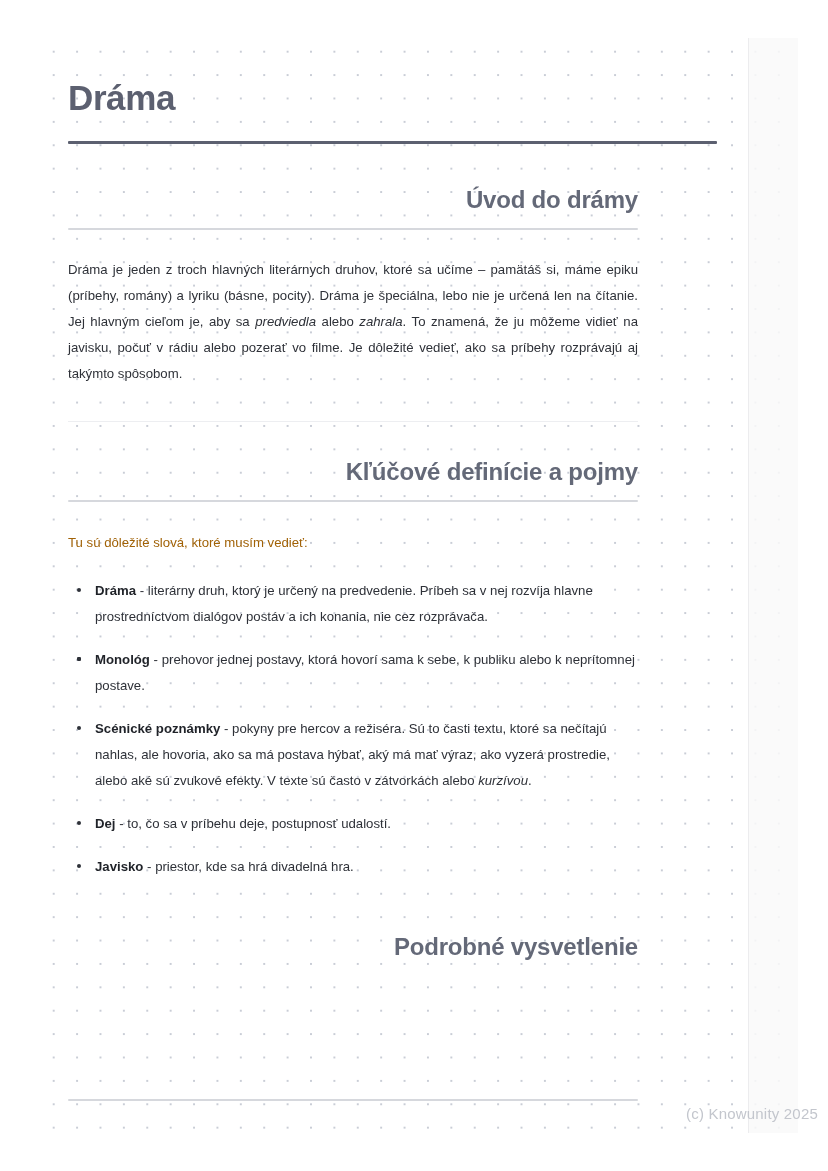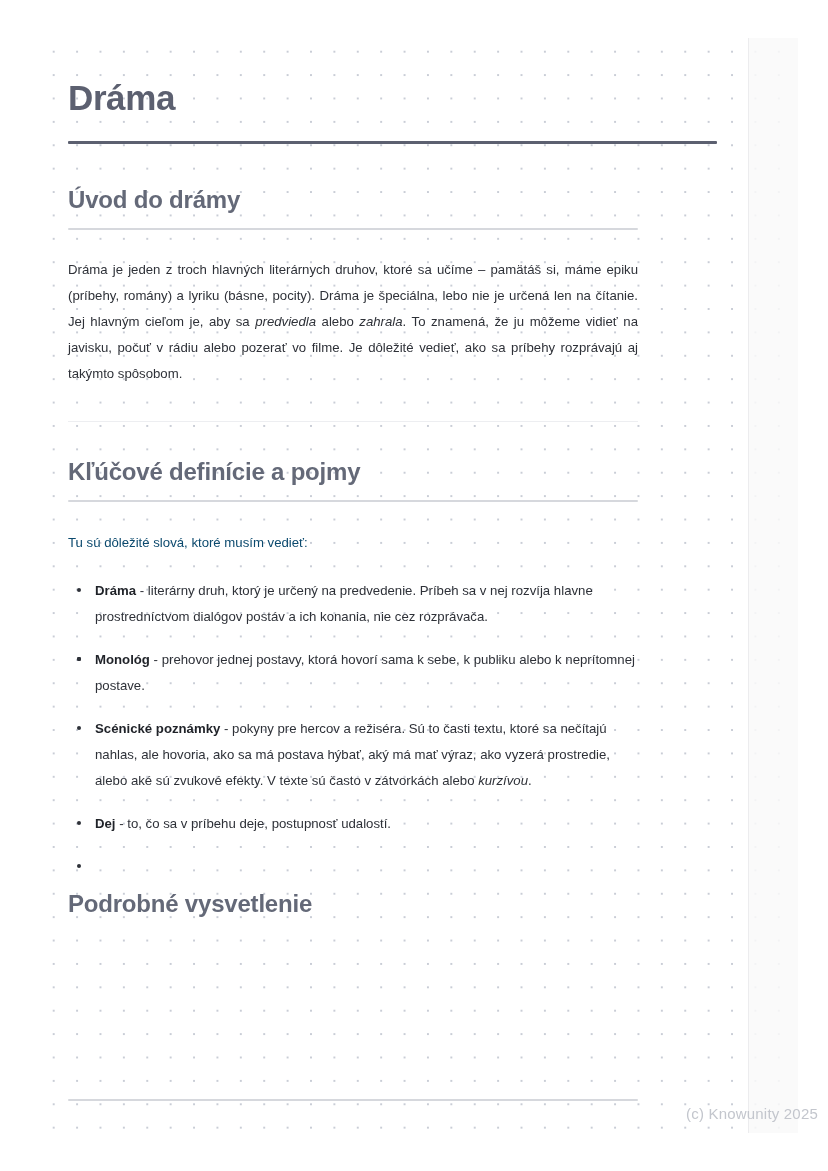--- a/index.html
+++ b/index.html
@@ -71,20 +71,21 @@
     width: 649px;
     border-radius: 1px;
   }
 
   .h2 {
     font-size: 24px;
     font-weight: 700;
     color: #646978;
     letter-spacing: -0.2px;
     line-height: 1.2;
+    text-align: right;
   }
 
   .h2-rule {
     height: 2px;
     background: #d6d8dd;
     margin-top: 13px;
     width: 570px;
     border-radius: 1px;
   }
 
@@ -94,21 +95,21 @@
     color: #2e3138;
   }
 
   p.body {
     text-align: justify;
   }
 
   .lead {
     font-size: 13.2px;
     line-height: 26px;
-    color: #0c4a6e;
+    color: #a16207;
   }
 
   em { }
   strong { font-weight: 700; color: #1f2228; }
 
   
   .sec-intro   { margin-top: 42px; }
   .sec-intro p { margin-top: 27px; }
 
   .section-sep {
@@ -190,21 +191,21 @@
       <h2 class="h2">Kľúčové definície a pojmy</h2>
       <div class="h2-rule"></div>
       <p class="lead">Tu sú dôležité slová, ktoré musím vedieť:</p>
       <ul class="defs">
           <li><span class="dot"></span><span class="txt"><strong>Dráma</strong> - literárny druh, ktorý je určený na predvedenie. Príbeh sa v nej rozvíja hlavne prostredníctvom dialógov postáv a ich konania, nie cez rozprávača.</span></li>
           <li><span class="dot"></span></li>
           <li><span class="dot"></span></li>
           <li><span class="dot"></span><span class="txt"><strong>Monológ</strong> - prehovor jednej postavy, ktorá hovorí sama k sebe, k publiku alebo k neprítomnej postave.</span></li>
           <li><span class="dot"></span><span class="txt"><strong>Scénické poznámky</strong> - pokyny pre hercov a režiséra. Sú to časti textu, ktoré sa nečítajú nahlas, ale hovoria, ako sa má postava hýbať, aký má mať výraz, ako vyzerá prostredie, alebo aké sú zvukové efekty. V texte sú často v zátvorkách alebo <em>kurzívou</em>.</span></li>
           <li><span class="dot"></span><span class="txt"><strong>Dej</strong> - to, čo sa v príbehu deje, postupnosť udalostí.</span></li>
-          <li><span class="dot"></span></li>
+          <li><span class="dot"></span><span class="txt"><strong>Javisko</strong> - priestor, kde sa hrá divadelná hra.</span></li>
         </ul>
     </section>
 
     <section class="sec-detail">
       <h2 class="h2">Podrobné vysvetlenie</h2>
     </section>
 
   </div>
 
   <div class="footer-rule"></div>

